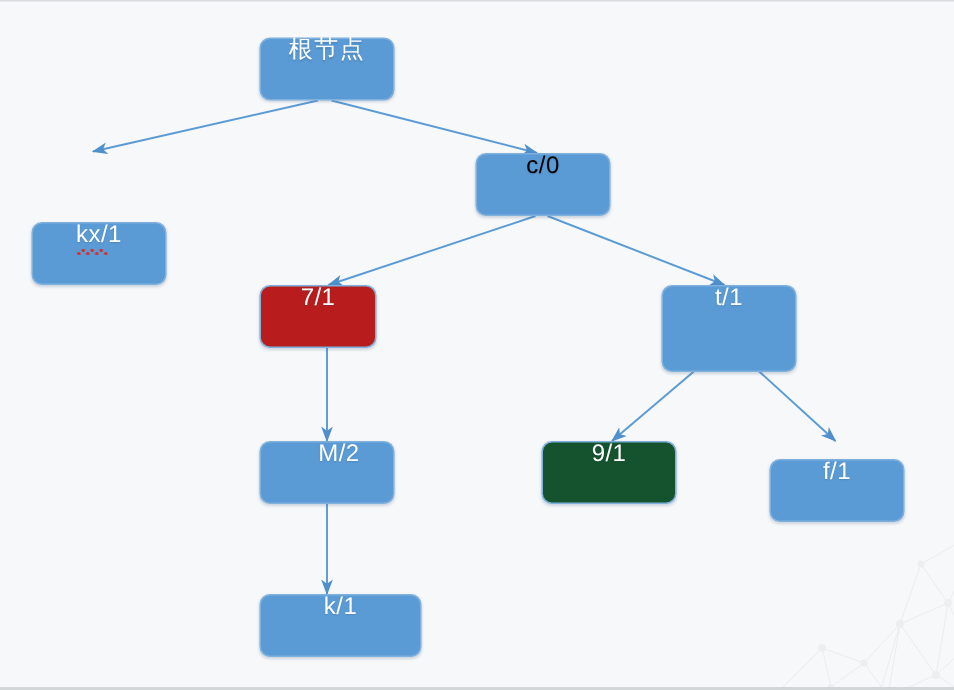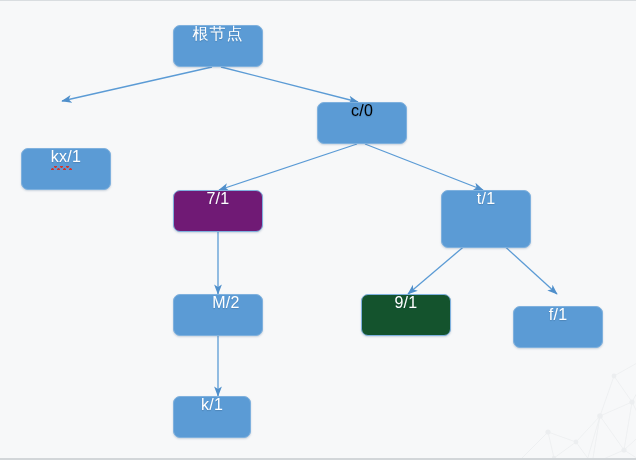--- a/index.html
+++ b/index.html
@@ -149,33 +149,33 @@
   <div id="nodes">
       <div class="node cjk" style="left: 173px; top: 25px; width: 90px; height: 42px; background: rgb(91, 155, 213); border-color: rgb(127, 177, 222); color: rgb(255, 255, 255);">
         <span class="label">根节点</span>
       </div>
       <div class="node" style="left: 21px; top: 101px; width: 90px; height: 42px; background: rgb(91, 155, 213); border-color: rgb(127, 177, 222); color: rgb(255, 255, 255); margin-top: 47px;">
         <span class="label">kx/1<span class="squiggle"></span></span>
       </div>
       <div class="node" style="left: 317px; top: 102px; width: 90px; height: 42px; background: rgb(91, 155, 213); border-color: rgb(127, 177, 222); color: #000000;">
         <span class="label">c/0</span>
       </div>
-      <div class="node" style="left: 173px; top: 190px; width: 90px; height: 42px; background: #701a75; border-color: rgb(127, 177, 222); color: rgb(255, 255, 255);">
+      <div class="node" style="left: 173px; top: 190px; width: 78px; height: 42px; background: #b91c1c; border-color: rgb(127, 177, 222); color: rgb(255, 255, 255);">
         <span class="label">7/1</span>
       </div>
       <div class="node" style="left: 441px; top: 190px; width: 90px; height: 58px; background: rgb(91, 155, 213); border-color: rgb(127, 177, 222); color: rgb(255, 255, 255);">
         <span class="label">t/1</span>
       </div>
       <div class="node" style="left: 173px; top: 294px; width: 90px; height: 42px; background: rgb(91, 155, 213); border-color: rgb(127, 177, 222); color: rgb(255, 255, 255); padding-left: 16px;">
         <span class="label">M/2</span>
       </div>
       <div class="node" style="left: 361px; top: 294px; width: 90px; height: 42px; background: #14532d; border-color: rgb(127, 177, 222); color: rgb(255, 255, 255);">
         <span class="label">9/1</span>
       </div>
       <div class="node" style="left: 513px; top: 294px; width: 90px; height: 42px; background: rgb(91, 155, 213); border-color: rgb(127, 177, 222); color: rgb(255, 255, 255); margin-top: 12px;">
         <span class="label">f/1</span>
       </div>
-      <div class="node" style="left: 173px; top: 396px; width: 78px; height: 42px; background: rgb(91, 155, 213); border-color: rgb(127, 177, 222); color: rgb(255, 255, 255);">
+      <div class="node" style="left: 173px; top: 396px; width: 108px; height: 42px; background: rgb(91, 155, 213); border-color: rgb(127, 177, 222); color: rgb(255, 255, 255);">
         <span class="label">k/1</span>
       </div>
     </div>
 
 </div>
 
 </body></html>

